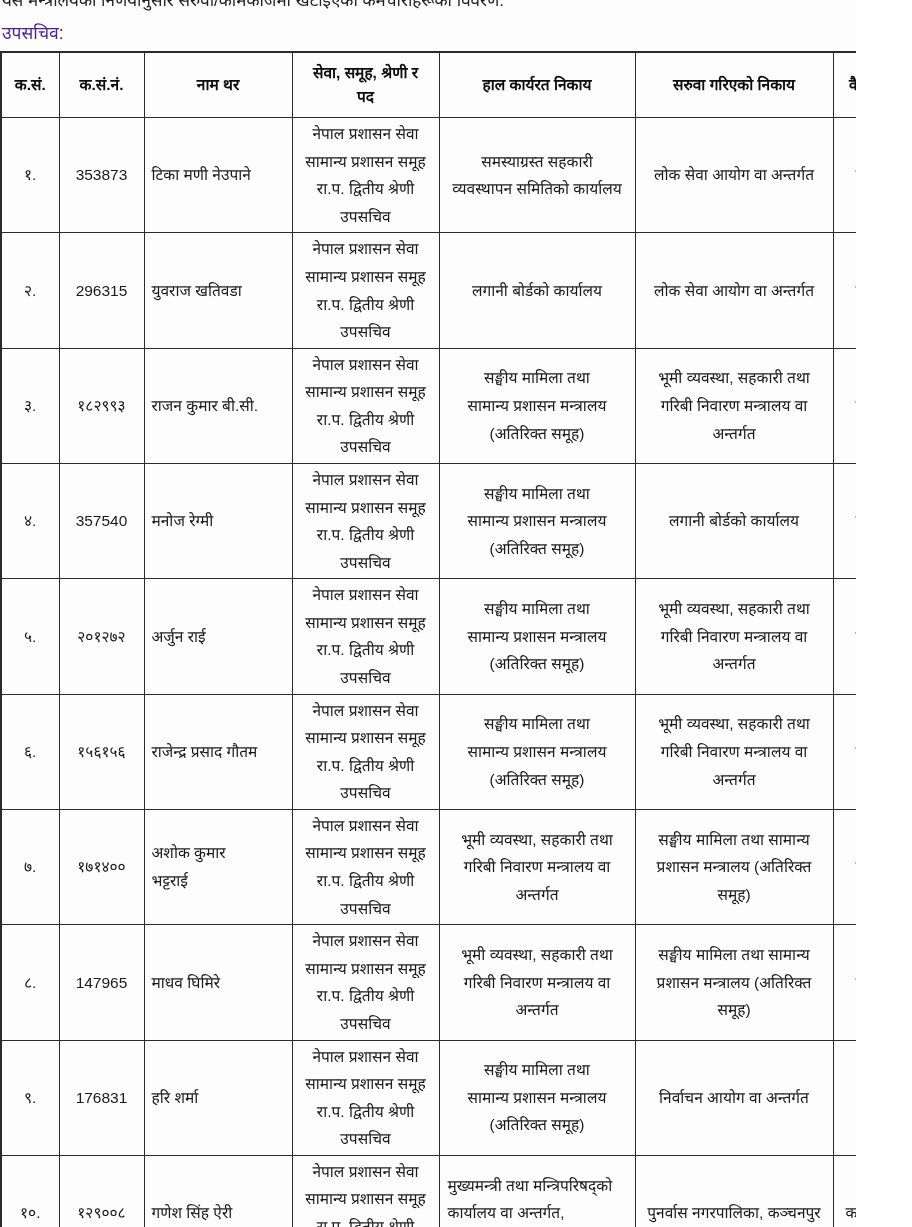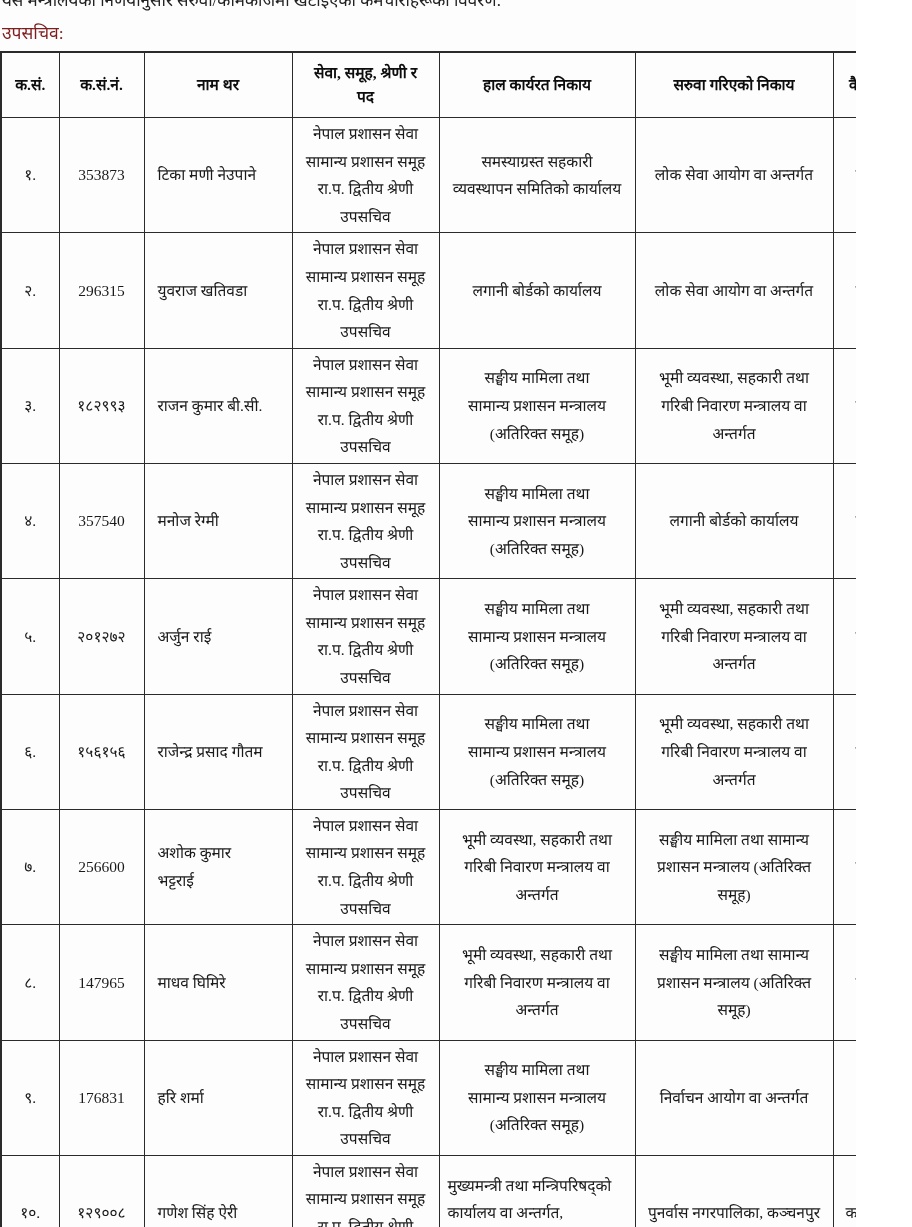--- a/index.html
+++ b/index.html
@@ -1,34 +1,34 @@
 <!DOCTYPE html>
 <html><head>
 <meta charset="utf-8">
 <style>
   html,body { margin:0; padding:0; }
   .page {
     width:856px; height:1227px;
     background:#fdfdfd;
     overflow:hidden;
     position:relative;
-    font-family:Liberation Serif, serif;
+    font-family:Liberation Sans, sans-serif;
     color:#161616;
     box-sizing:border-box;
   }
   .top-line {
     margin:-12px 0 0 2px;
     font-size:17px;
     white-space:nowrap;
     color:#222;
   }
   .section-label {
     font-size:17.5px;
     margin:9px 0 7px 2px;
-    color:#7f1d1d;
+    color:#4c1d95;
   }
   table.transfer {
     border-collapse:collapse;
     table-layout:fixed;
     width:910px;
     margin-left:0;
     border:2px solid #2b2b2b;
     box-shadow:0 4px 0 -2px #9a9a9a;
   }
   col.c-sn   { width:58px; }
@@ -52,21 +52,21 @@
     line-height:1.55;
     color:#0d0d0d;
   }
   td {
     font-size:15.5px;
     text-align:center;
     padding:2px 4px;
     line-height:1.78;
     color:#1a1a1a;
   }
-  td.col-name { text-align:left; padding-left:13px; }
+  td.col-name { text-align:left; padding-left:7px; }
   tr[data-name="table-row"]:nth-child(10) td.col-current { text-align:left; padding-left:8px; }
 </style>
 </head>
 <body>
 
 <div class="page" data-name="document-page">
 
   <div class="top-line" data-name="document-intro-line">यस मन्त्रालयको निर्णयानुसार सरुवा/कामकाजमा खटाइएका कर्मचारीहरूको विवरण:</div>
 
   <div class="section-label" data-name="section-label-upasachiv">उपसचिव:</div>
@@ -176,21 +176,21 @@
           <td class="col-current" data-name="cell-current-office">सङ्घीय मामिला तथा
 सामान्य प्रशासन मन्त्रालय
 (अतिरिक्त समूह)</td>
           <td class="col-transferred" data-name="cell-transferred-office">भूमी व्यवस्था, सहकारी तथा
 गरिबी निवारण मन्त्रालय वा
 अन्तर्गत</td>
           <td class="col-remark" data-name="cell-remark">सरुवा</td>
         </tr>
         <tr data-name="table-row">
           <td class="col-sn" data-name="cell-serial">७.</td>
-          <td class="col-code" data-name="cell-code">256600</td>
+          <td class="col-code" data-name="cell-code">१७१४००</td>
           <td class="col-name" data-name="cell-name">अशोक कुमार
 भट्टराई</td>
           <td class="col-service" data-name="cell-service">नेपाल प्रशासन सेवा
 सामान्य प्रशासन समूह
 रा.प. द्वितीय श्रेणी
 उपसचिव</td>
           <td class="col-current" data-name="cell-current-office">भूमी व्यवस्था, सहकारी तथा
 गरिबी निवारण मन्त्रालय वा
 अन्तर्गत</td>
           <td class="col-transferred" data-name="cell-transferred-office">सङ्घीय मामिला तथा सामान्य

